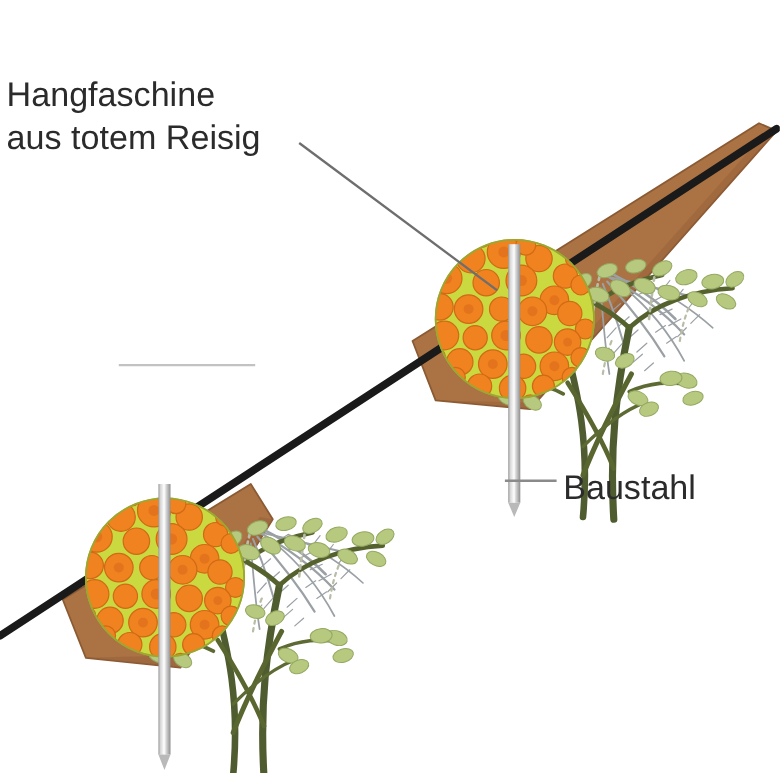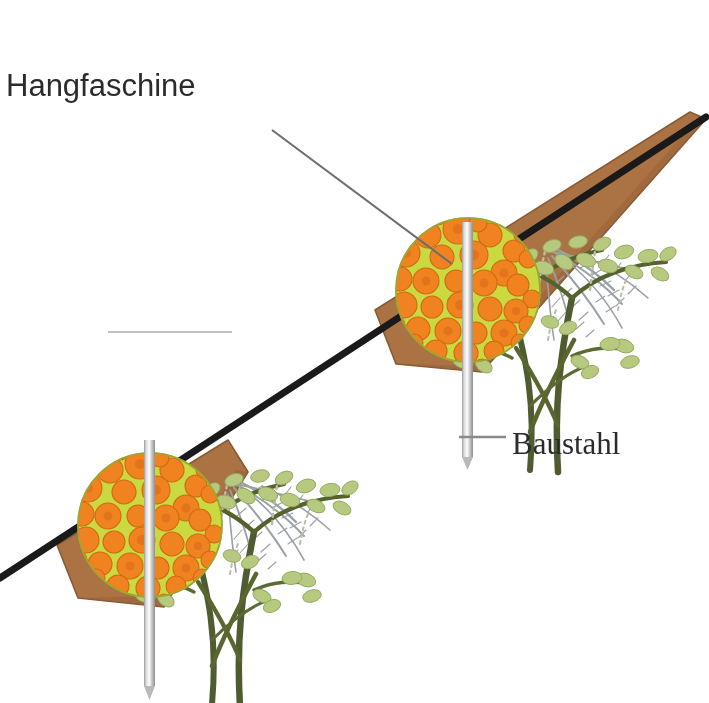--- a/index.html
+++ b/index.html
@@ -3,21 +3,21 @@
 <meta charset="utf-8">
 <style>
   html,body{margin:0;padding:0;background:#ffffff;}
   body{width:709px;height:703px;overflow:hidden;font-family:"Liberation Sans",sans-serif;}
   #stage{position:relative;width:584px;height:703px;background:#fff;}
   #scene{position:absolute;left:0;top:0;width:709px;height:703px;}
   .lbl{position:absolute;color:#2b2b2b;font-family:"Liberation Sans",sans-serif;
        font-size:31px;line-height:39px;white-space:pre;letter-spacing:0px;}
   #lbl-fascine{left:6px;top:66px;}
   #lbl-weide{left:4px;top:309px;}
-  #lbl-baustahl{left:512px;top:424px;font-family:Liberation Serif, serif;}
+  #lbl-baustahl{left:512px;top:424px;}
 </style>
 </head>
 <body>
 
 <div id="stage">
 
   <svg id="scene" viewBox="0 0 709 703">
     <defs>
       <linearGradient id="gRebar" x1="0" y1="0" x2="1" y2="0">
         <stop offset="0%" stop-color="#9a9a9a"></stop>
@@ -280,18 +280,18 @@
       <rect x="462" y="222" width="11" height="235" fill="url(#gRebar)"></rect>
       <path d="M462,457 L473,457 L467.5,470 Z" fill="#b9b9b9"></path>
       <line x1="467.5" y1="222" x2="467.5" y2="457" stroke="#ffffff" stroke-width="1.6" opacity="0.65"></line>
     </g>
 
     <line x1="272" y1="130" x2="452" y2="264" stroke="#6e6e6e" stroke-width="2.1"></line>
     <line x1="108" y1="332" x2="232" y2="332" stroke="#c2c2c2" stroke-width="2"></line>
     <line x1="459" y1="437" x2="506" y2="437" stroke="#8a8a8a" stroke-width="2.4"></line>
   </svg>
 
-  <div class="lbl" id="lbl-fascine"><span>Hangfaschine</span><br></div>
+  <div class="lbl" id="lbl-fascine"><span>Hangfaschine</span><br><span>aus totem Reisig</span></div>
 
 
   <div class="lbl" id="lbl-baustahl">Baustahl</div>
 
 </div>
 
 </body></html>

